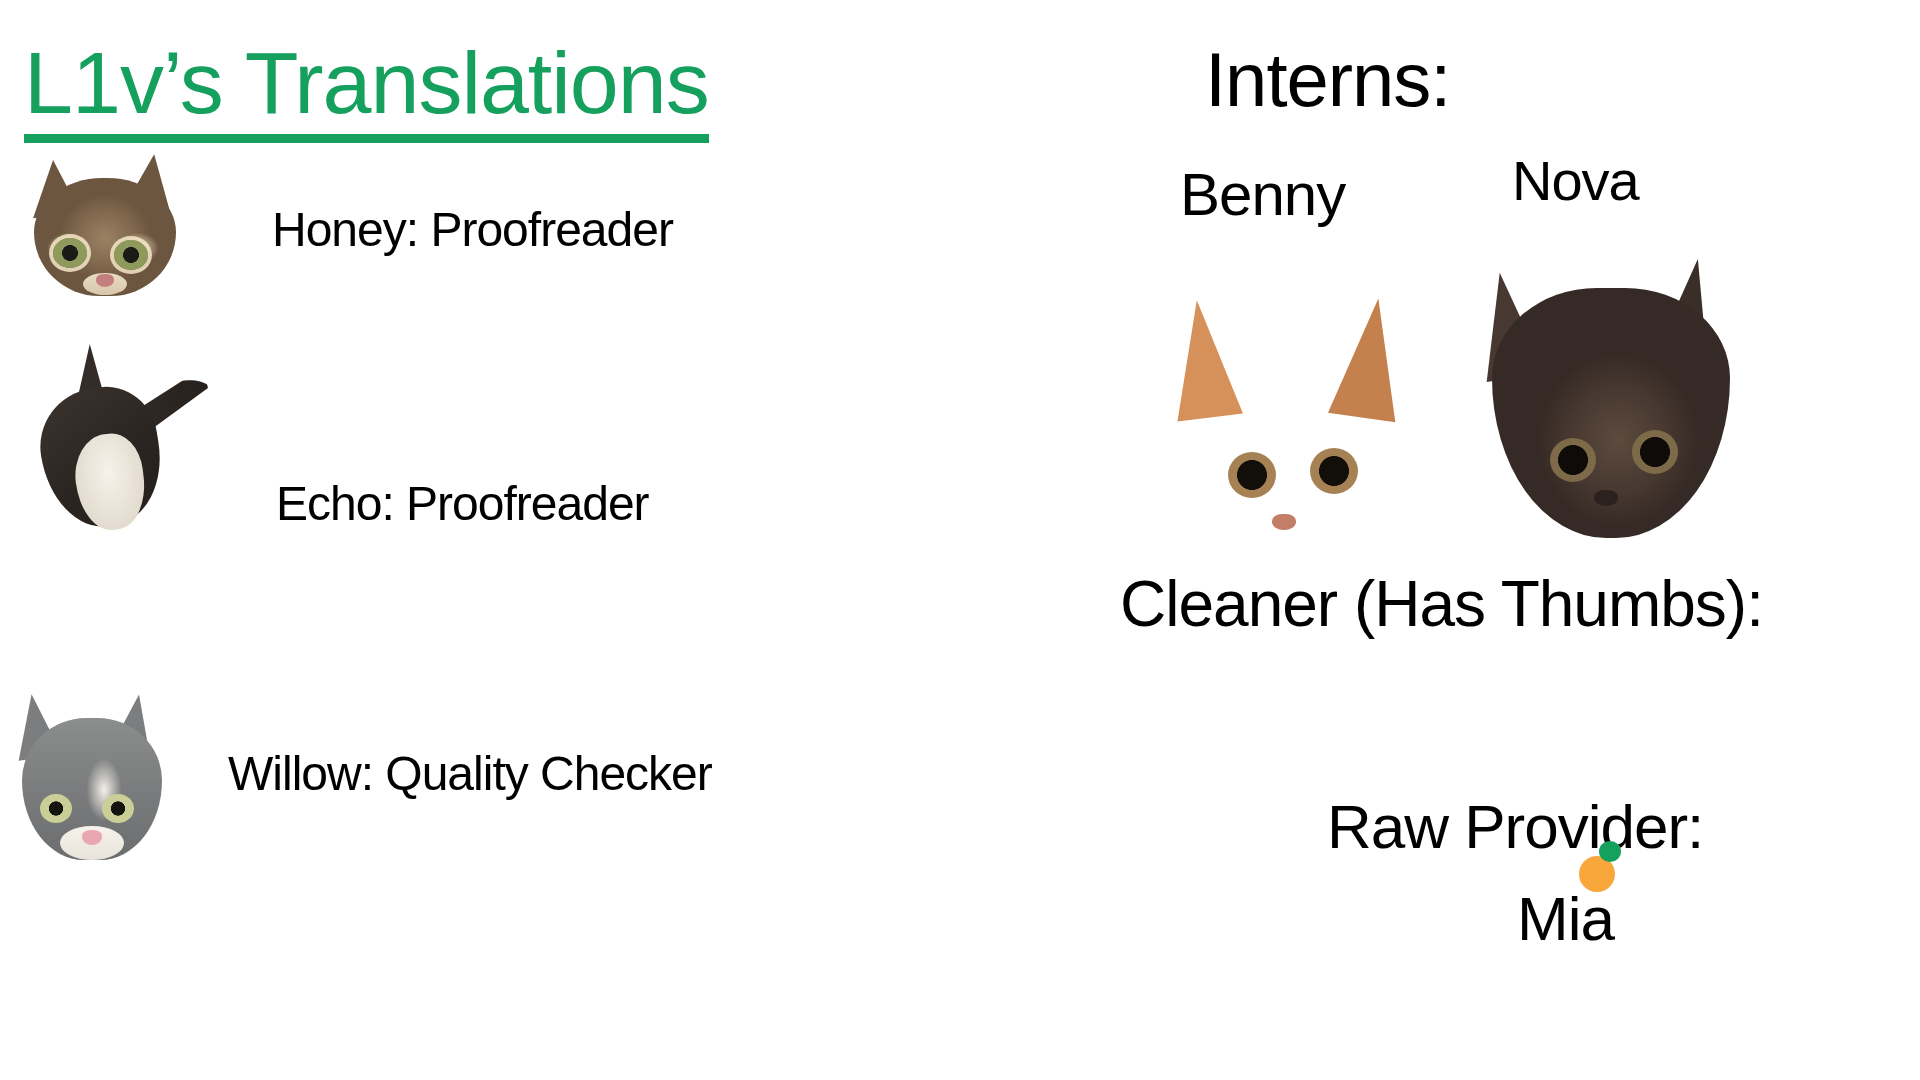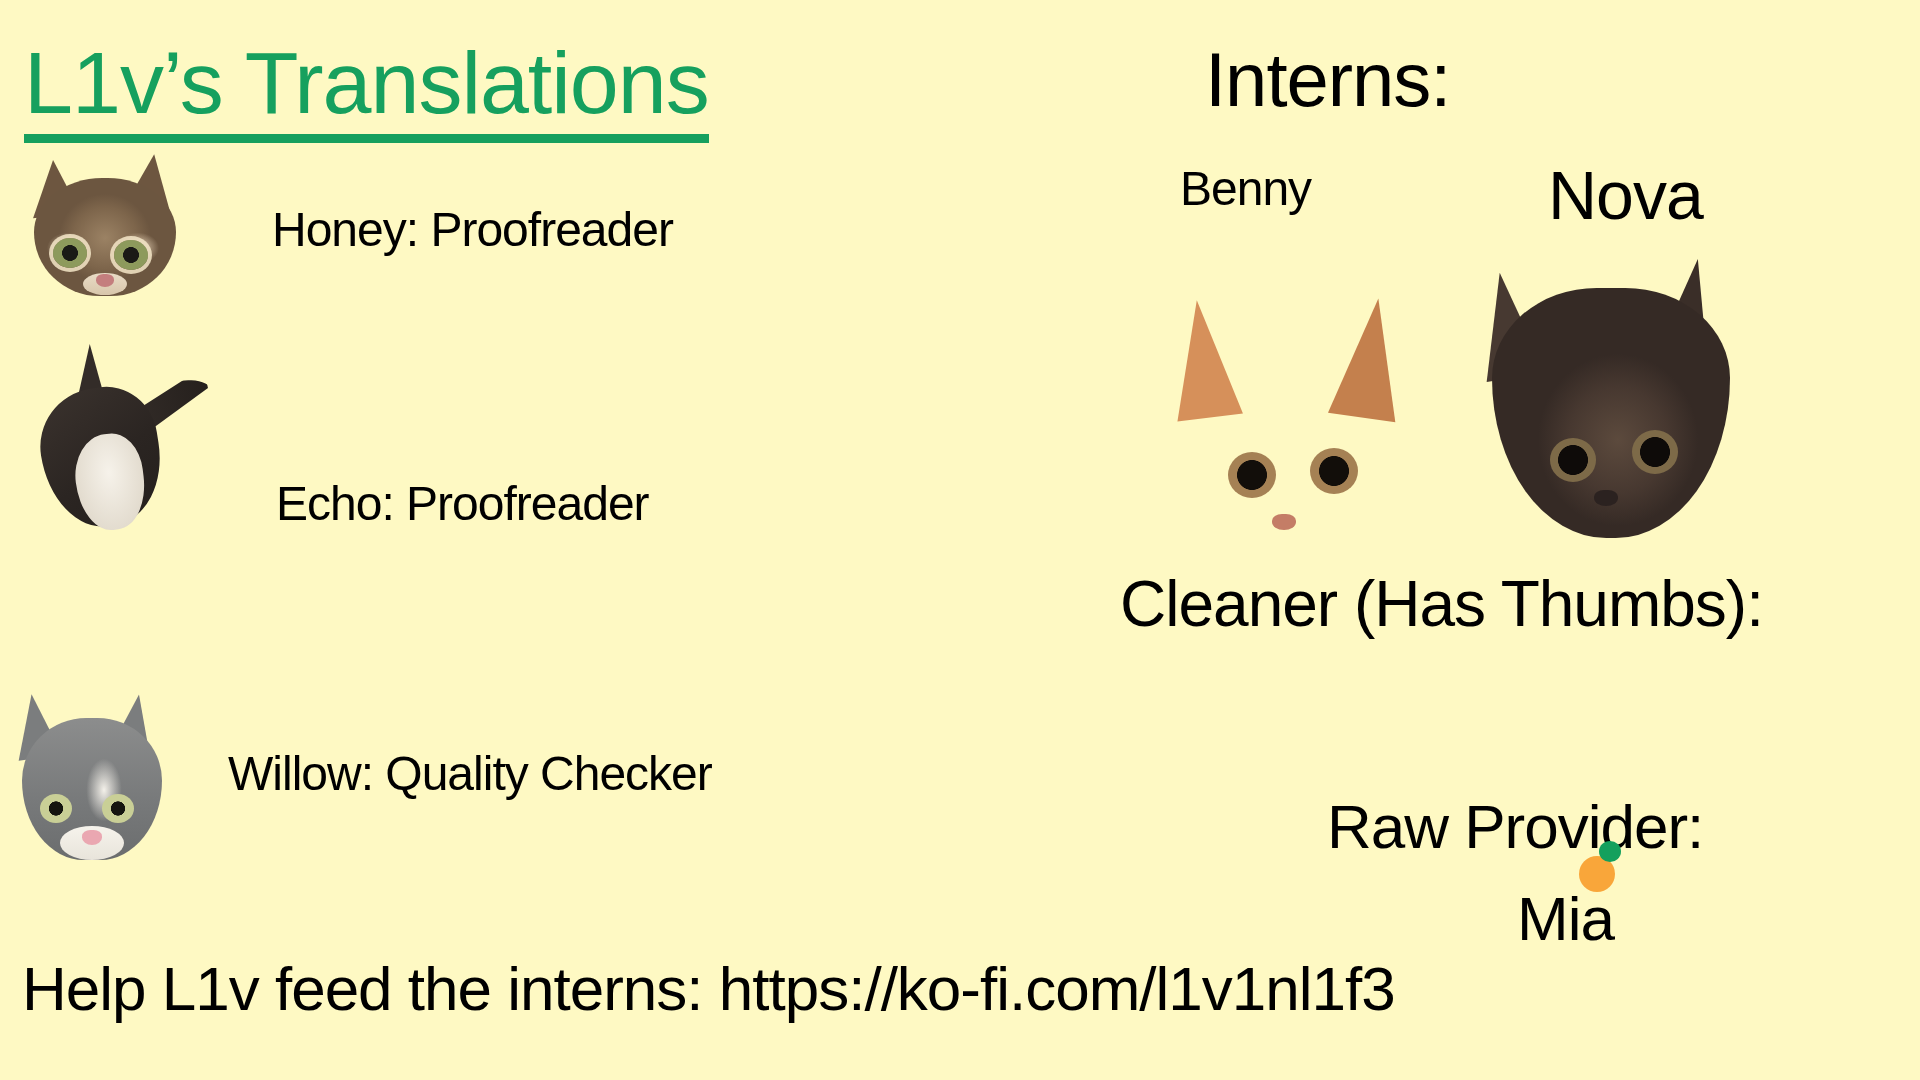--- a/index.html
+++ b/index.html
@@ -11,21 +11,21 @@
     height: 1080px;
     overflow: hidden;
     background: #b4fcd5;
     font-family: "Liberation Sans", sans-serif;
     color: #000000;
   }
   #stage {
     position: relative;
     width: 1920px;
     height: 1080px;
-    background: #fef9c3;
+    background: #ffffff;
   }
 
   
   .abs {
     position: absolute;
     white-space: nowrap;
     line-height: 1;
   }
 
   
@@ -53,29 +53,28 @@
   
   #interns-heading {
     left: 1205px;
     top: 42px;
     font-size: 76px;
     letter-spacing: -1px;
   }
   #name-benny {
     left: 1180px;
     top: 165px;
-    font-size: 48px;
+    font-size: 60px;
     letter-spacing: -1px;
   }
   #name-nova {
     left: 1512px;
-    top: 161px;
-    font-size: 68px;
-    letter-spacing: -1px;
-    margin-left: 36px;
+    top: 153px;
+    font-size: 56px;
+    letter-spacing: -1px;
   }
 
   #cleaner-line1 {
     left: 1120px;
     top: 572px;
     font-size: 64px;
     letter-spacing: -1px;
     text-align: right;
   }
   #cleaner-line2 {
@@ -373,15 +372,14 @@
   <div class="abs" id="cleaner-line1">Cleaner (Has Thumbs):</div>
 
   <div class="abs" id="rawprovider-label">Raw Provider:</div>
   <div class="abs" id="rawprovider-name">Mia</div>
 
   <div id="tangerine-icon">
     <div class="fruit"></div>
     <div class="leaf"></div>
   </div>
 
-  <div class="abs" id="kofi-line">Help L1v feed the interns: https://ko-fi.com/l1v1nl1f3</div>
 
 </div>
 
 </body></html>

